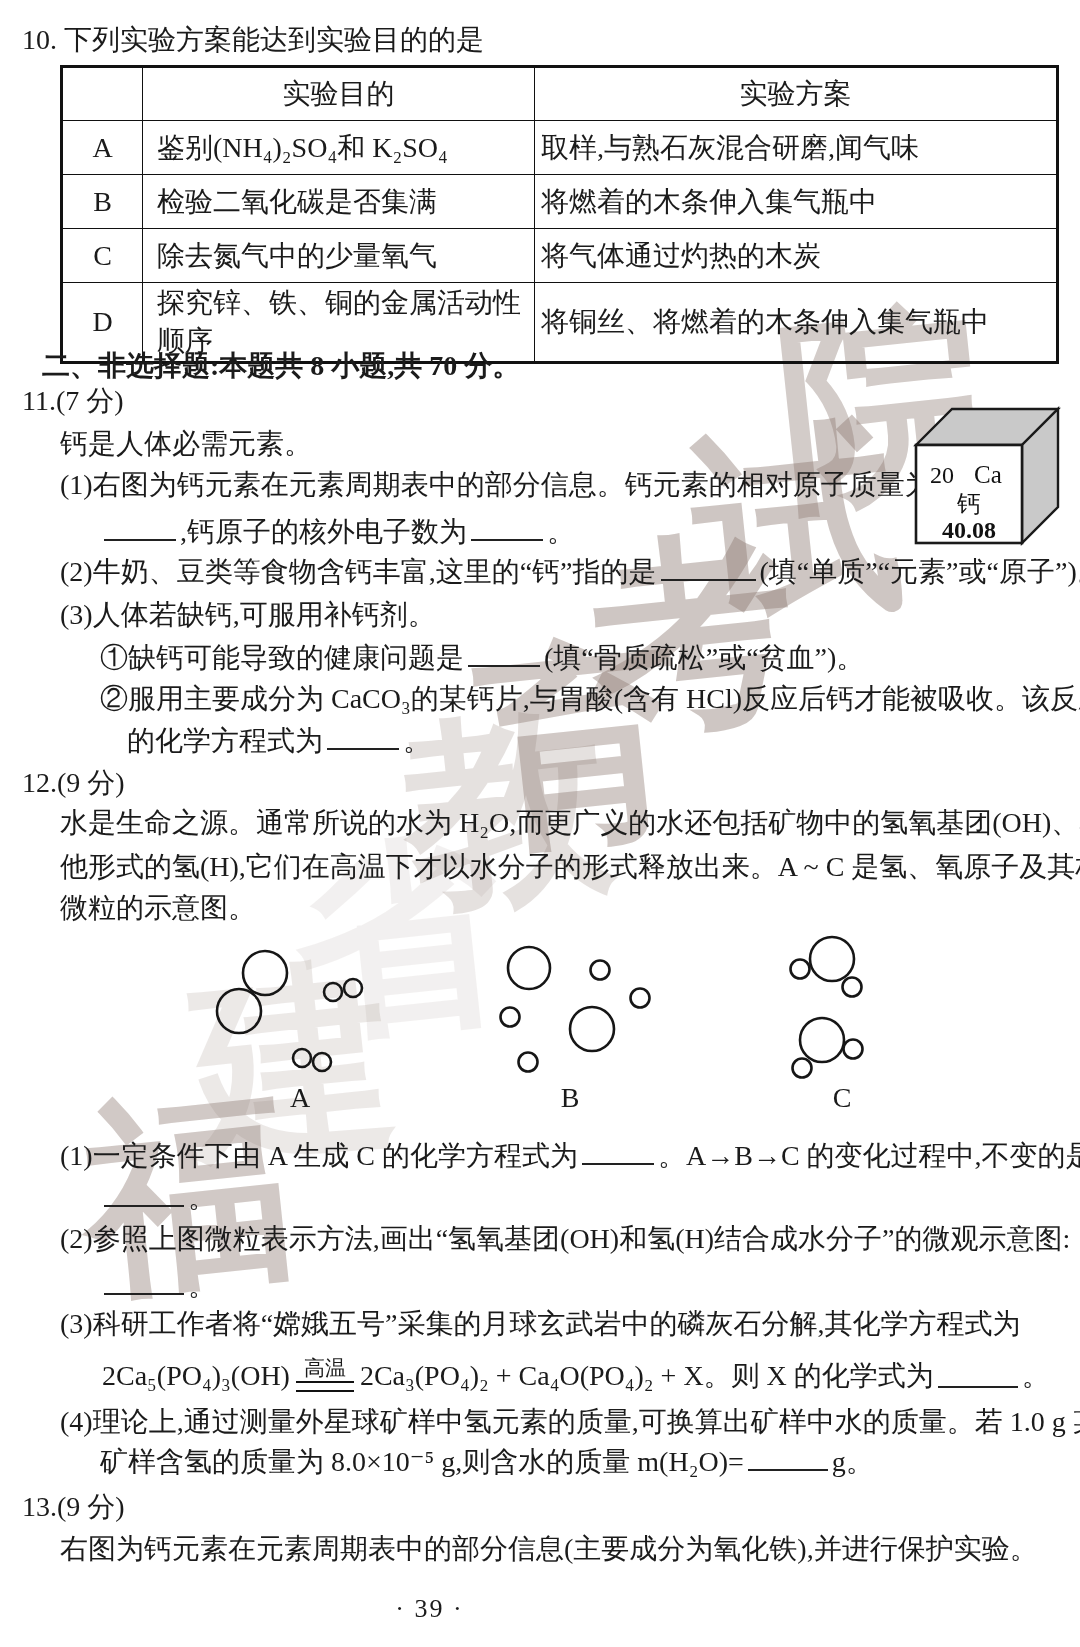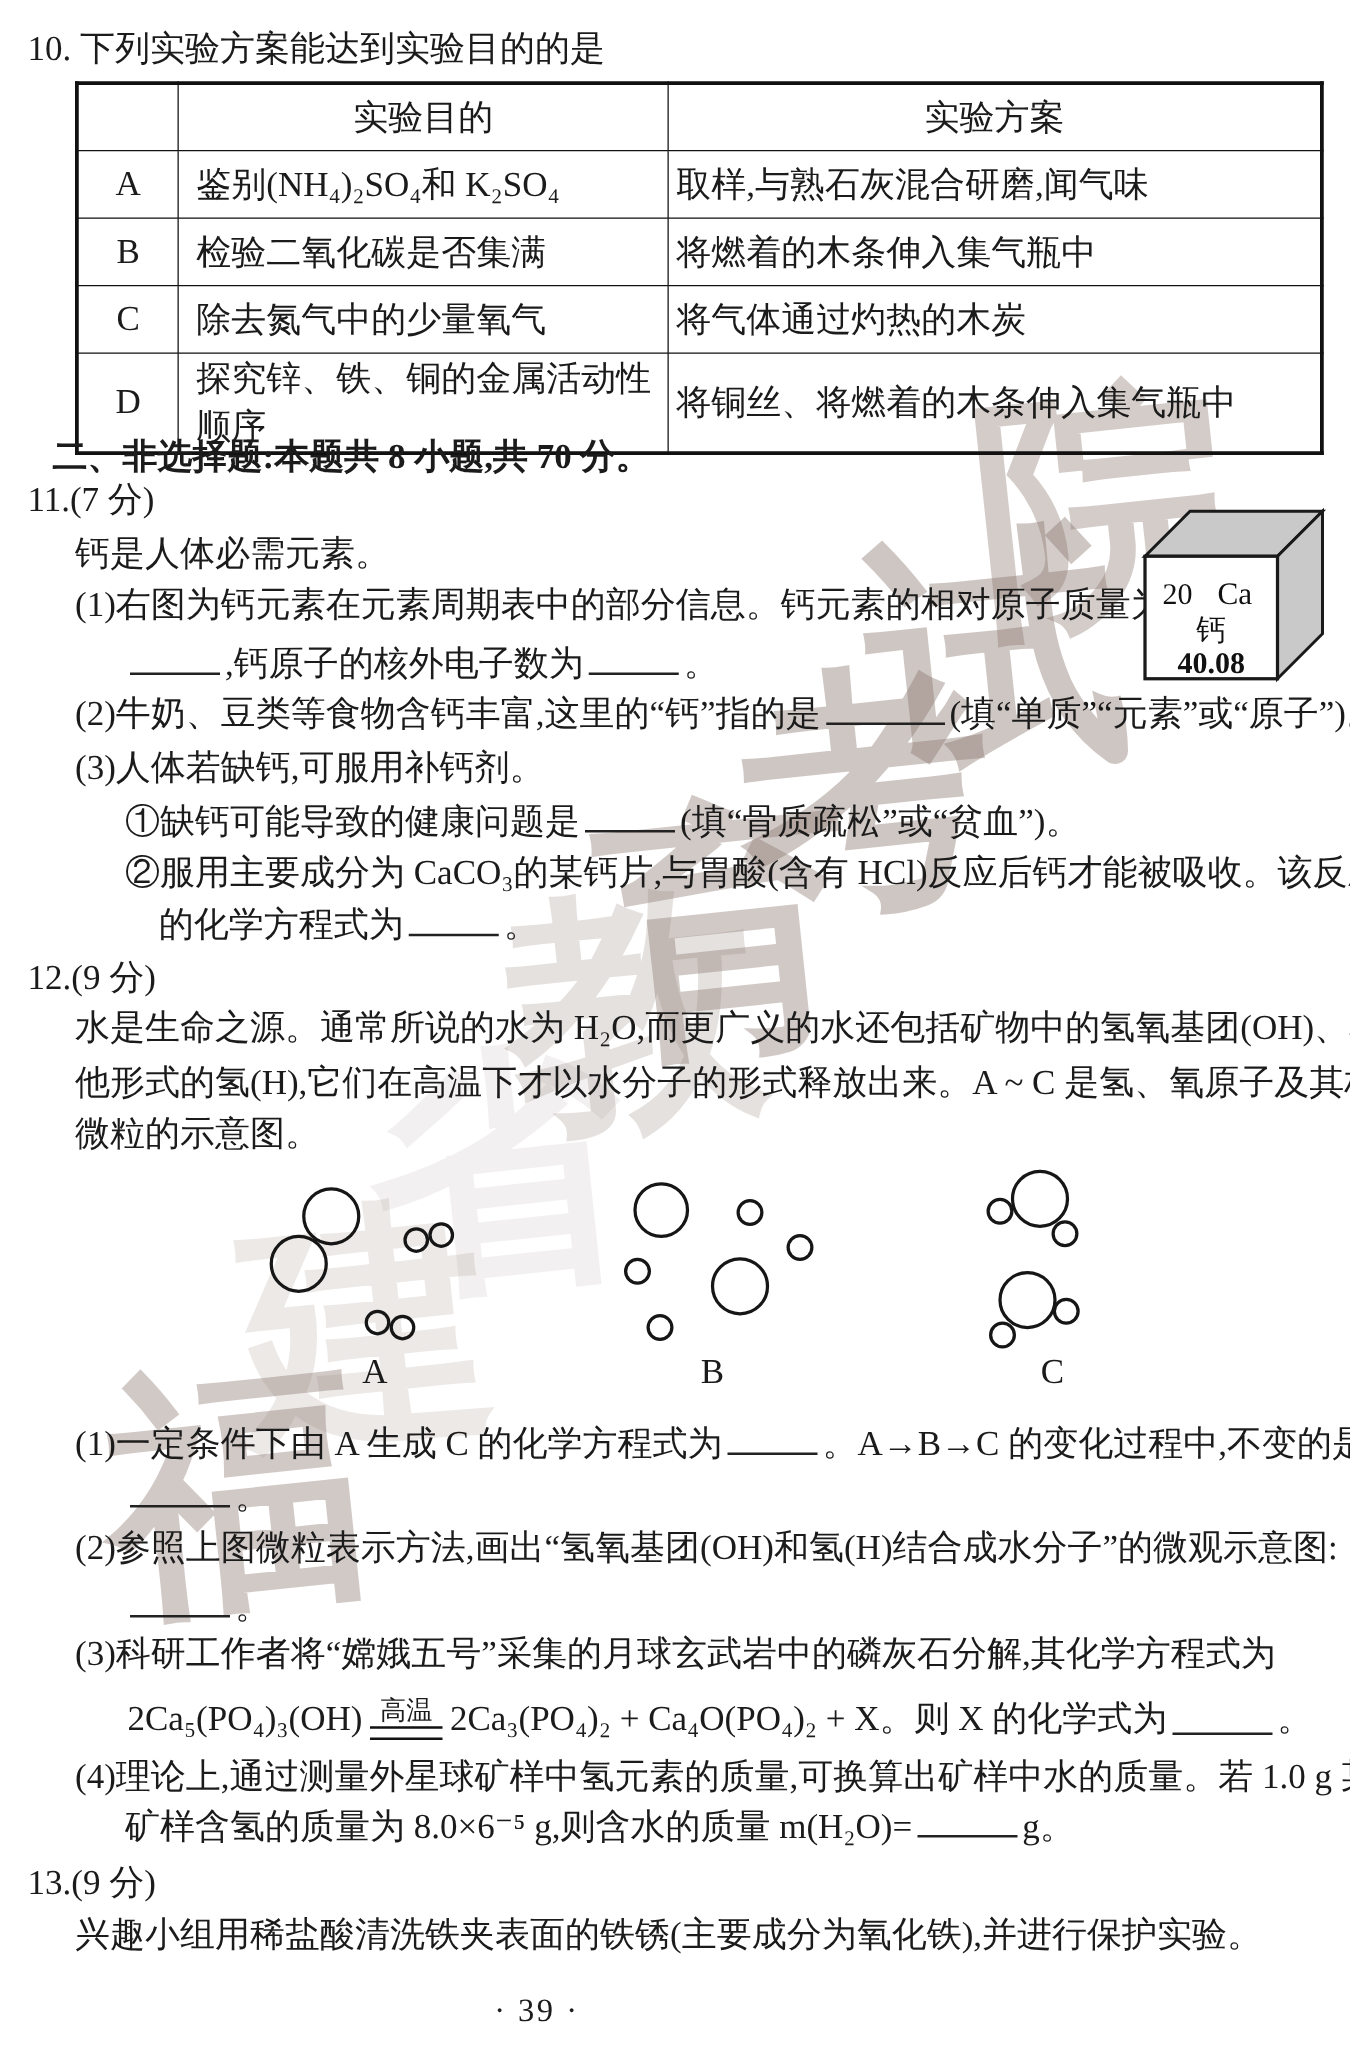--- a/index.html
+++ b/index.html
@@ -175,21 +175,21 @@
     <span class="rxn">
       <span class="cond">高温</span>
       <span class="dline"></span>
     </span>
     <span>2Ca₃(PO₄)₂ + Ca₄O(PO₄)₂ + X。则 X 的化学式为</span>
     <span class="blank w80"></span>
     <span>。</span>
   </div>
   <div class="line" style="left:60px;top:1404px;">(4)理论上,通过测量外星球矿样中氢元素的质量,可换算出矿样中水的质量。若 1.0 g 某</div>
   <div class="line" style="left:100px;top:1444px;">
-    <span>矿样含氢的质量为 8.0×6⁻⁵ g,则含水的质量 m(H₂O)=</span><span class="blank w80"></span><span>g。</span>
+    <span>矿样含氢的质量为 8.0×10⁻⁵ g,则含水的质量 m(H₂O)=</span><span class="blank w80"></span><span>g。</span>
   </div>
 
   <div class="line" style="left:22px;top:1489px;">13.(9 分)</div>
-  <div class="line" style="left:60px;top:1531px;">兴趣小组用稀盐酸清洗铁夹表面的铁锈(主要成分为氧化铁),并进行保护实验。</div>
+  <div class="line" style="left:60px;top:1531px;">右图为钙元素在元素周期表中的部分信息(主要成分为氧化铁),并进行保护实验。</div>
 
   <div class="pagenum">· 39 ·</div>
 
 </div>
 
 </body></html>

